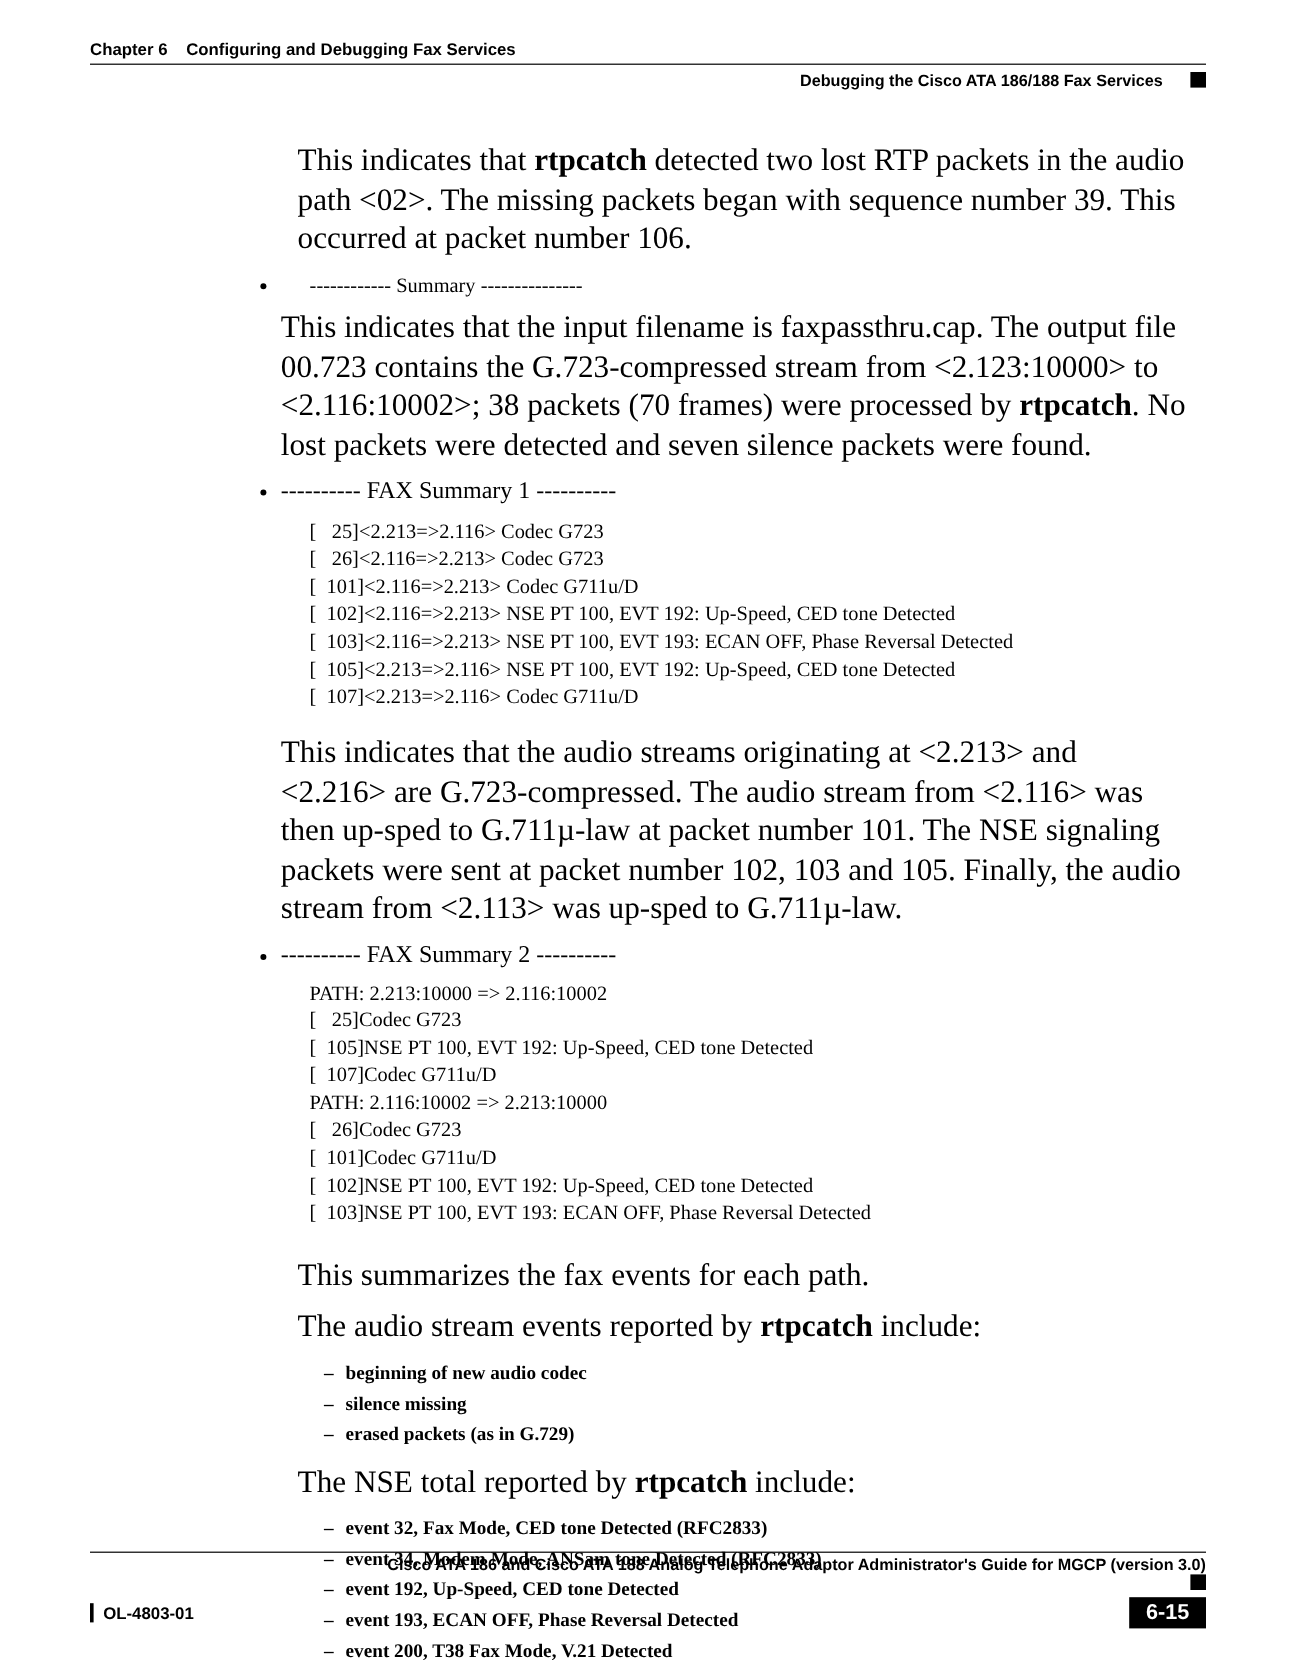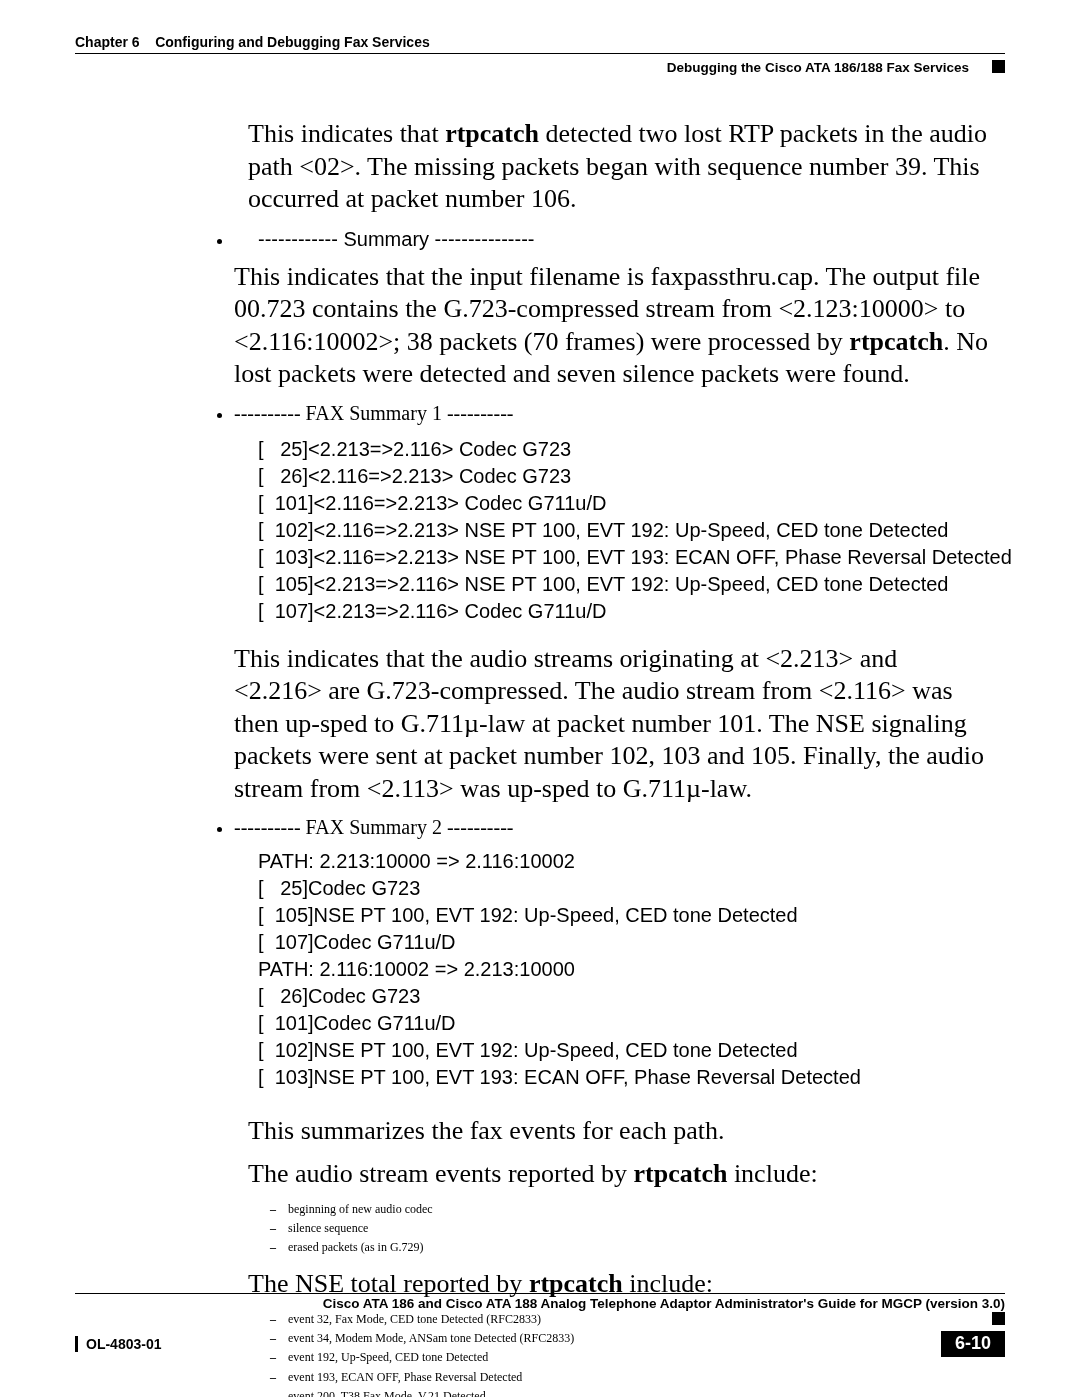--- a/index.html
+++ b/index.html
@@ -72,40 +72,41 @@
     padding-left: 0px;
   }
   ul.level1 > li {
     margin-left: -14px;
     padding-left: 0px;
     font-size: 20px;
     line-height: 1.25;
   }
   ul.level1 > li::marker { font-size: 18px; }
   .mono {
-    font-family: Liberation Sans, sans-serif;
-    font-size: 20px;
+    font-family: Liberation Serif, serif;
+    font-size: 17px;
     line-height: 1.35;
     white-space: pre;
     margin: 4px 0 8px 24px;
     display:block;
   }
   .sub {
     margin-top: 8px;
   }
   ul.dash {
     list-style: none;
     margin: 6px 0 10px 0;
     padding-left: 22px;
   }
   ul.dash > li {
     position: relative;
-    font-size: 12px;
+    font-size: 16px;
     line-height: 1.6;
     padding-left: 18px;
+    font-weight: bold;
   }
   ul.dash > li::before {
     content: "–";
     position: absolute;
     left: 0;
     font-weight: bold;
   }
 
   
   .ftr {
@@ -201,21 +202,21 @@
       </li>
     </ul>
 
     <p style="margin-top:24px;">This summarizes the fax events for each path.</p>
 
     <p>
       <span>The audio stream events reported by </span><span class="bold">rtpcatch</span><span> include:</span>
     </p>
     <ul class="dash">
       <li>beginning of new audio codec</li>
-      <li>silence sequence</li>
+      <li>silence missing</li>
       <li>erased packets (as in G.729)</li>
     </ul>
 
     <p>
       <span>The NSE total reported by </span><span class="bold">rtpcatch</span><span> include:</span>
     </p>
     <ul class="dash">
       <li>event 32, Fax Mode, CED tone Detected (RFC2833)</li>
       <li>event 34, Modem Mode, ANSam tone Detected (RFC2833)</li>
       <li>event 192, Up-Speed, CED tone Detected</li>
@@ -228,16 +229,16 @@
     <div class="ftr-rule"></div>
     <div class="ftr-title-row">
       <span>Cisco ATA 186 and Cisco ATA 188 Analog Telephone Adaptor Administrator's Guide for MGCP (version 3.0)</span>
     </div>
     <div class="ftr-square"></div>
     <div class="ftr-bottom-row">
       <div class="ftr-left-group">
         <div class="ftr-bar"></div>
         <span class="ftr-doc">OL-4803-01</span>
       </div>
-      <div class="ftr-page-box">6-10</div>
+      <div class="ftr-page-box">6-15</div>
     </div>
   </div>
 </div>
 
 </body></html>

